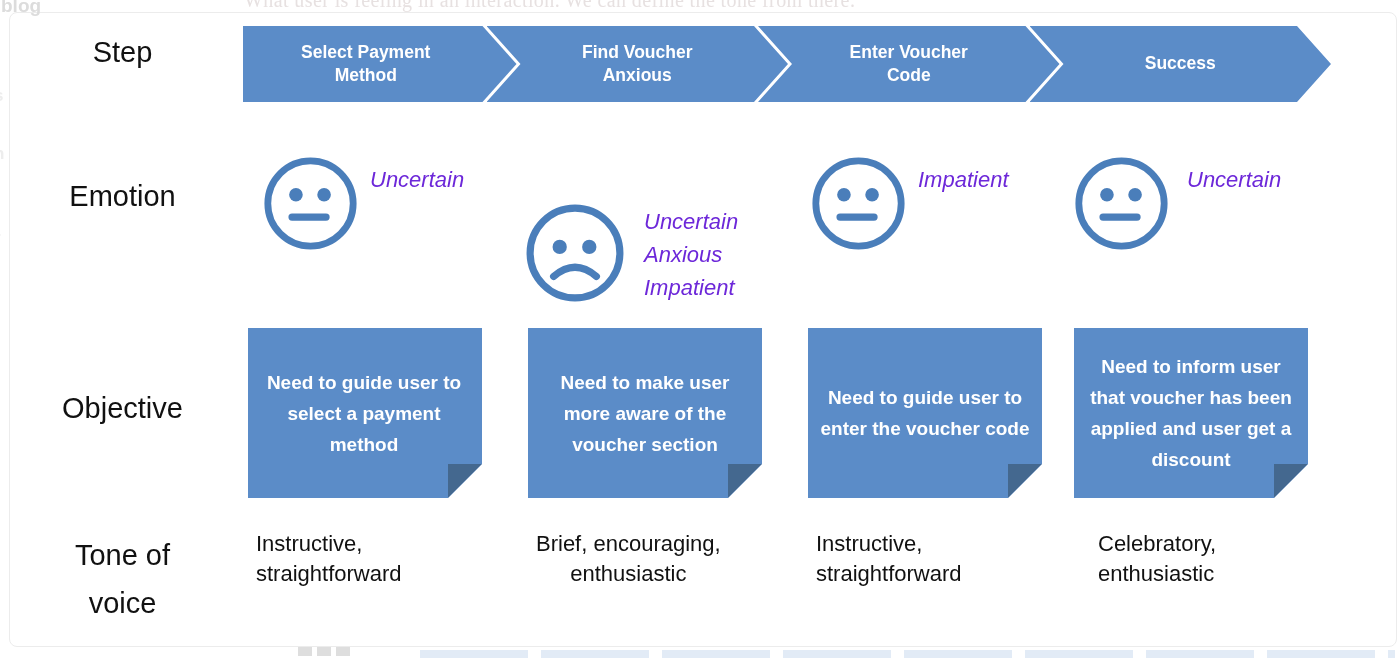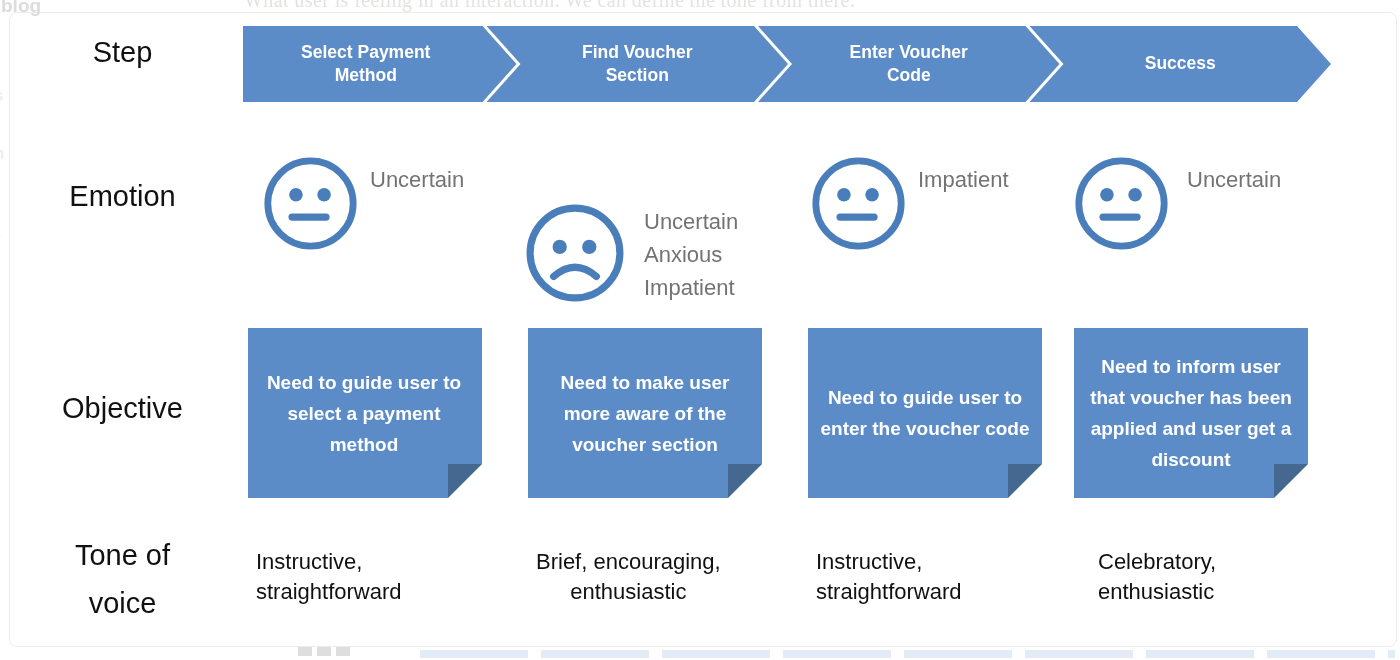--- a/index.html
+++ b/index.html
@@ -55,39 +55,39 @@
     margin-left:0;
     clip-path:polygon(0 0, calc(100% - 34px) 0, 100% 50%, calc(100% - 34px) 100%, 0 100%);
     padding-left:6px;
   }
   .chev span{display:inline-block;max-width:160px;}
 
   
   .face{position:absolute;width:97px;height:97px;}
   .face.f2{width:102px;height:102px;}
   .emo-label{
-    position:absolute;font-size:22px;color:#737373;line-height:33px;white-space:pre-line;
+    position:absolute;font-size:22px;color:#6d28d9;line-height:33px;white-space:pre-line;font-style:italic;
   }
 
   
   .note{
     position:absolute;top:328px;width:234px;height:170px;background:#5b8cc8;
     color:#ffffff;font-weight:bold;font-size:19px;line-height:31px;text-align:center;
     display:flex;align-items:center;justify-content:center;
     padding:0 10px;box-sizing:border-box;
     clip-path:polygon(0 0,100% 0,100% calc(100% - 34px),calc(100% - 34px) 100%,0 100%);
   }
   .note::after{
     content:"";position:absolute;right:0;bottom:0;width:34px;height:34px;
     background:#44688f;clip-path:polygon(0 0,100% 0,0 100%);
   }
 
   
   .tone-text{
-    position:absolute;top:547px;font-size:22px;line-height:30px;color:#111111;
+    position:absolute;top:529px;font-size:22px;line-height:30px;color:#111111;
     white-space:pre-line;
   }
 </style>
 </head>
 <body>
 
 <div class="stage">
 
   <div class="card"></div>
   <div class="faded-top">What user is feeling in an interaction. We can define the tone from there.</div>
@@ -106,21 +106,21 @@
   <div class="row-label emotion">Emotion</div>
   <div class="row-label objective">Objective</div>
   <div class="row-label tone">Tone of
 voice</div>
 
   <div class="banner">
     <div class="chev first">
       <span>Select Payment Method</span>
     </div>
     <div class="chev">
-      <span>Find Voucher Section</span>
+      <span>Find Voucher Anxious</span>
     </div>
     <div class="chev">
       <span>Enter Voucher Code</span>
     </div>
     <div class="chev">
       <span>Success</span>
     </div>
   </div>
 
   <svg class="face" style="left:262px;top:155px;" viewBox="0 0 100 100">

